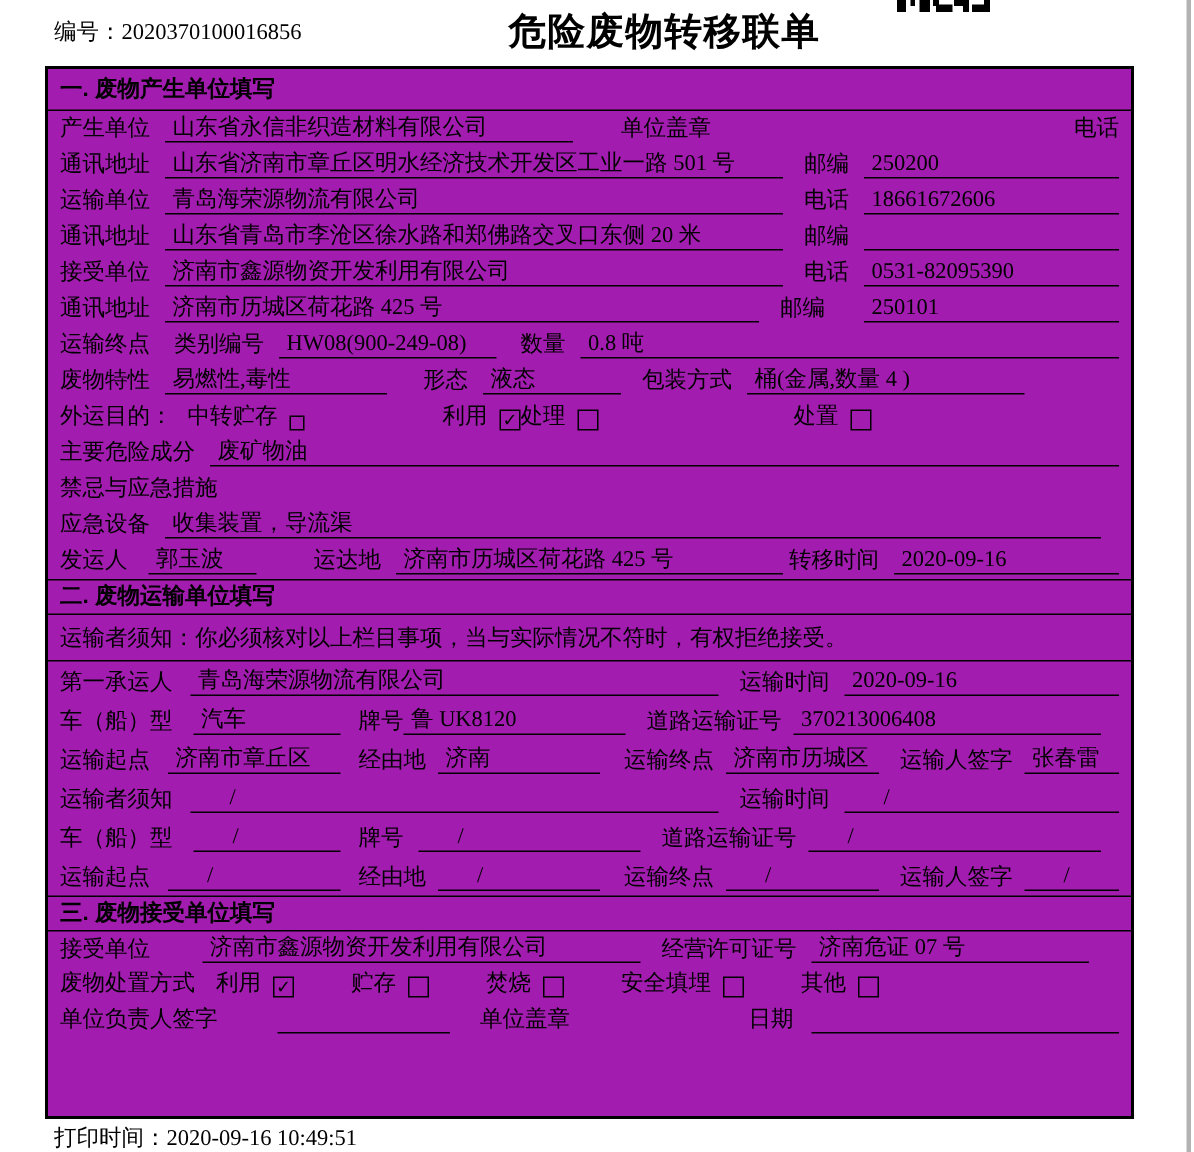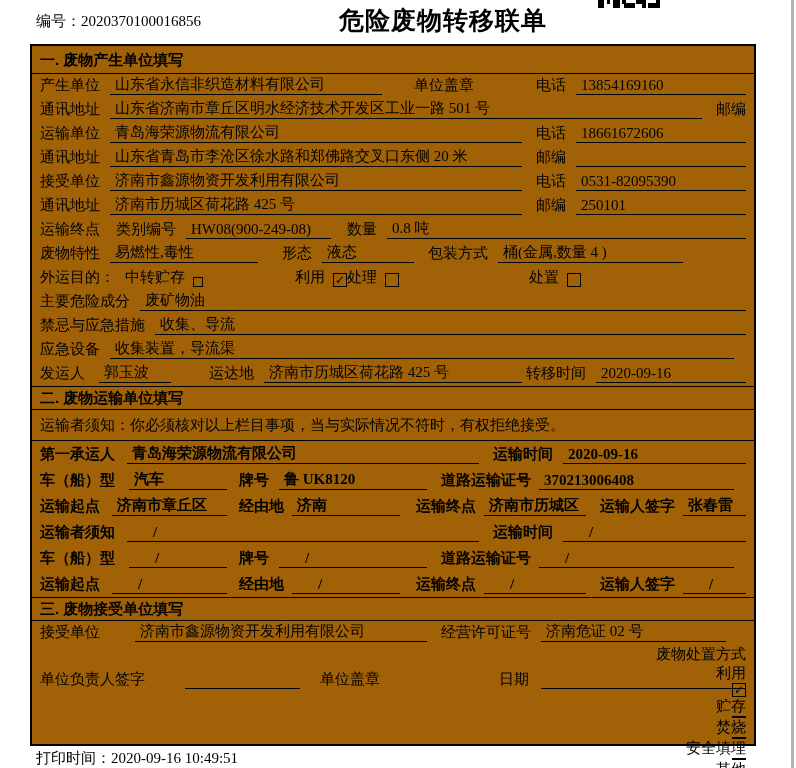--- a/index.html
+++ b/index.html
@@ -12,36 +12,36 @@
   .serial { position:absolute; left:36px; top:12px; white-space:nowrap; }
   .doc-title {
     position:absolute; left:90px; right:0; top:4px; text-align:center;
     font-family:"Liberation Sans","DejaVu Sans",sans-serif;
     font-weight:bold; font-size:25px; letter-spacing:1px;
   }
   .qr-frag { position:absolute; left:598px; top:0; }
   .page-edge { position:absolute; right:2px; top:0; width:3px; height:768px; background:#b3b3b3; }
   .form-box {
     position:absolute; left:30px; top:44px; width:726px; height:702px;
-    border:2px solid #000; background:#a16207;
+    border:2px solid #000; background:#a21caf;
   }
   .sec-title {
     font-family:"Liberation Sans","DejaVu Sans",sans-serif;
     font-weight:bold; font-size:15px;
     height:28px; line-height:27px; padding:0 8px;
     border-bottom:1px solid #000;
   }
   .sec-title.mid { border-top:1px solid #000; height:24px; line-height:22px; }
   .notice {
     height:31px; display:flex; align-items:center; padding:0 8px;
     border-bottom:1px solid #000; white-space:nowrap;
   }
   .row { display:flex; align-items:flex-end; padding:0 8px 3px 8px; height:24px; white-space:nowrap; }
-  .row.h26 { height:26px;font-weight:bold; }
-  .row.h23 { height:23px;flex-direction:column; }
+  .row.h26 { height:26px; }
+  .row.h23 { height:23px; }
   .lb { white-space:nowrap; }
   .ul { border-bottom:1px solid #000; padding-left:5px; white-space:nowrap; overflow:hidden; }
   .ul.sl { padding-left:26px; }
   .fill { flex:1; }
   .sp { flex:1; }
   .cb {
     display:inline-block; width:14px; height:14px; border:1px solid #000;
     line-height:12px; font-size:12px; text-align:center; margin-left:8px;
     font-family:"DejaVu Sans",sans-serif; vertical-align:-1px;
   }
@@ -72,27 +72,27 @@
 <div class="form-box">
 
   <div class="sec-title">一. 废物产生单位填写</div>
 
   <div class="row">
     <span class="lb">产生单位</span>
     <span class="ul" style="width:272px;margin-left:10px">山东省永信非织造材料有限公司</span>
     <span class="lb" style="margin-left:32px">单位盖章</span>
     <span class="sp"></span>
     <span class="lb">电话</span>
-    <span class="ul" style="width:170px;margin-left:10px">13854169160</span>
   </div>
 
   <div class="row">
     <span class="lb">通讯地址</span>
     <span class="ul fill" style="margin-left:10px">山东省济南市章丘区明水经济技术开发区工业一路 501 号</span>
     <span class="lb" style="margin-left:14px">邮编</span>
+    <span class="ul" style="width:170px;margin-left:10px">250200</span>
   </div>
 
   <div class="row">
     <span class="lb">运输单位</span>
     <span class="ul fill" style="margin-left:10px">青岛海荣源物流有限公司</span>
     <span class="lb" style="margin-left:14px">电话</span>
     <span class="ul" style="width:170px;margin-left:10px">18661672606</span>
   </div>
 
   <div class="row">
@@ -106,21 +106,21 @@
     <span class="lb">接受单位</span>
     <span class="ul fill" style="margin-left:10px">济南市鑫源物资开发利用有限公司</span>
     <span class="lb" style="margin-left:14px">电话</span>
     <span class="ul" style="width:170px;margin-left:10px">0531-82095390</span>
   </div>
 
   <div class="row">
     <span class="lb">通讯地址</span>
     <span class="ul fill" style="margin-left:10px">济南市历城区荷花路 425 号</span>
     <span class="lb" style="margin-left:14px">邮编</span>
-    <span class="ul" style="width:170px;margin-left:10px">250101</span>
+    <span class="ul" style="width:170px;margin-left:26px">250101</span>
   </div>
 
   <div class="row">
     <span class="lb">运输终点</span>
     <span class="lb" style="margin-left:16px">类别编号</span>
     <span class="ul" style="width:145px;margin-left:10px">HW08(900-249-08)</span>
     <span class="lb" style="margin-left:16px">数量</span>
     <span class="ul fill" style="margin-left:10px">0.8 吨</span>
   </div>
 
@@ -145,21 +145,20 @@
     <span class="cb"></span>
   </div>
 
   <div class="row">
     <span class="lb">主要危险成分</span>
     <span class="ul fill" style="margin-left:10px">废矿物油</span>
   </div>
 
   <div class="row">
     <span class="lb">禁忌与应急措施</span>
-    <span class="ul fill" style="margin-left:10px">收集、导流</span>
   </div>
 
   <div class="row">
     <span class="lb">应急设备</span>
     <span class="ul fill" style="margin-left:10px;margin-right:12px">收集装置，导流渠</span>
   </div>
 
   <div class="row">
     <span class="lb">发运人</span>
     <span class="ul" style="width:72px;margin-left:14px">郭玉波</span>
@@ -178,21 +177,21 @@
     <span class="lb">第一承运人</span>
     <span class="ul" style="width:352px;margin-left:12px">青岛海荣源物流有限公司</span>
     <span class="lb" style="margin-left:14px">运输时间</span>
     <span class="ul fill" style="margin-left:10px">2020-09-16</span>
   </div>
 
   <div class="row h26">
     <span class="lb">车（船）型</span>
     <span class="ul" style="width:98px;margin-left:14px">汽车</span>
     <span class="lb" style="margin-left:12px">牌号</span>
-    <span class="ul" style="width:148px;margin-left:10px">鲁 UK8120</span>
+    <span class="ul" style="width:148px;">鲁 UK8120</span>
     <span class="lb" style="margin-left:14px">道路运输证号</span>
     <span class="ul fill" style="margin-left:8px;margin-right:12px">370213006408</span>
   </div>
 
   <div class="row h26">
     <span class="lb">运输起点</span>
     <span class="ul" style="width:115px;margin-left:12px">济南市章丘区</span>
     <span class="lb" style="margin-left:12px">经由地</span>
     <span class="ul" style="width:108px;margin-left:8px">济南</span>
     <span class="lb" style="margin-left:16px">运输终点</span>
@@ -228,21 +227,21 @@
     <span class="ul sl fill" style="margin-left:8px">/</span>
   </div>
 
   <div class="sec-title mid">三. 废物接受单位填写</div>
 
 
   <div class="row">
     <span class="lb">接受单位</span>
     <span class="ul" style="width:292px;margin-left:35px">济南市鑫源物资开发利用有限公司</span>
     <span class="lb" style="margin-left:14px">经营许可证号</span>
-    <span class="ul" style="width:185px;margin-left:10px">济南危证 02 号</span>
+    <span class="ul" style="width:185px;margin-left:10px">济南危证 07 号</span>
   </div>
 
 
   <div class="row h23">
     <span class="lb">废物处置方式</span>
     <span class="lb" style="margin-left:14px">利用</span>
     <span class="cb">✓</span>
     <span class="lb" style="margin-left:38px">贮存</span>
     <span class="cb"></span>
     <span class="lb" style="margin-left:38px">焚烧</span>

